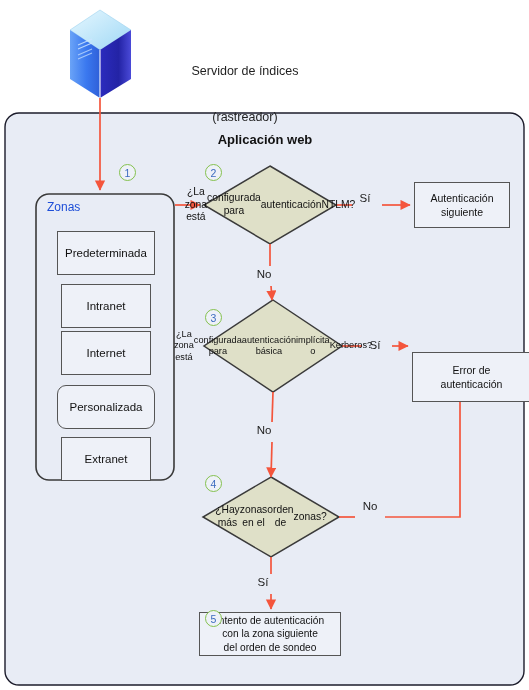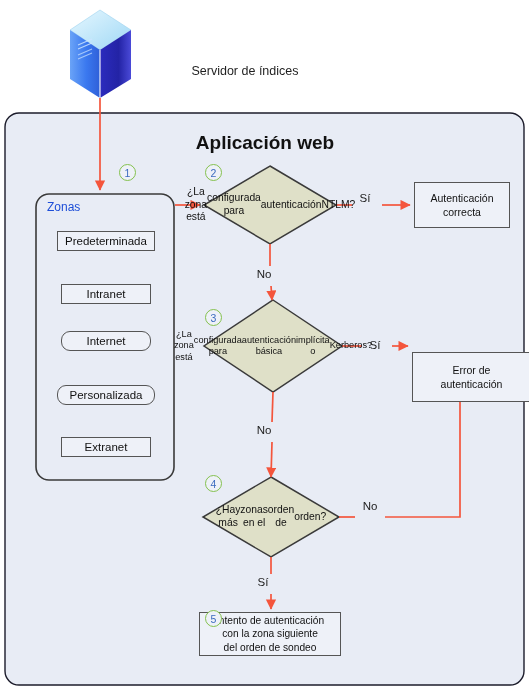--- a/index.html
+++ b/index.html
@@ -18,27 +18,27 @@
   
   #server-label{
     left:160px;top:33px;width:170px;
     font-size:12.5px;line-height:16px;text-align:center;color:#1f1f1f;
   }
   #server-label div{white-space:nowrap;margin-top:30px;}
 
   
   #app-title{
     left:175px;top:132px;width:180px;
-    text-align:center;font-size:19px;font-weight:bold;color:#111;
+    text-align:center;font-size:13px;font-weight:bold;color:#111;
   }
 
   
   #zonas-title{left:47px;top:200px;font-size:12px;color:#1d4ed8;}
   .zone-box{
-    position:absolute;left:61px;width:90px;height:20px;
+    position:absolute;left:61px;width:90px;height:44px;
     border:1.6px solid #555;background:#eef1f8;
     box-sizing:border-box;
     display:flex;align-items:center;justify-content:center;
     font-size:11.5px;color:#111;white-space:nowrap;
   }
   .zone-box.wide{left:57px;width:98px;}
 
   
   .dtext{
     position:absolute;text-align:center;color:#111;
@@ -147,33 +147,34 @@
 
     <line x1="339" y1="517" x2="355" y2="517" stroke="#f4553c" stroke-width="1.7"></line>
     <path d="M385,517 L460,517 L460,382" fill="none" stroke="#f4553c" stroke-width="1.7" marker-end="url(#arrowRed)"></path>
 
     <line x1="271" y1="557" x2="271" y2="574" stroke="#f4553c" stroke-width="1.7"></line>
     <line x1="271" y1="594" x2="271" y2="609" stroke="#f4553c" stroke-width="1.7" marker-end="url(#arrowRed)"></line>
   </svg>
 
   <div class="txt" id="server-label">
     <div>Servidor de índices</div>
+    <div>(rastreador)</div>
   </div>
 
   <div class="txt" id="app-title">Aplicación web</div>
 
   <div class="txt" id="zonas-title">Zonas</div>
 
   <div class="zone-box wide" style="top:231px;">
     <span>Predeterminada</span>
   </div>
   <div class="zone-box" style="top:284px;">
     <span>Intranet</span>
   </div>
-  <div class="zone-box" style="top:331px;border-radius:9px;">
+  <div class="zone-box" style="top:331px;">
     <span>Internet</span>
   </div>
   <div class="zone-box wide" style="top:385px;border-radius:9px;">
     <span>Personalizada</span>
   </div>
   <div class="zone-box" style="top:437px;">
     <span>Extranet</span>
   </div>
 
   <div class="dtext" id="d2-text">
@@ -188,26 +189,26 @@
     <span>configurada para</span>
     <span>autenticación básica</span>
     <span>implícita o</span>
     <span>Kerberos?</span>
   </div>
 
   <div class="dtext" id="d4-text">
     <span>¿Hay más</span>
     <span>zonas en el</span>
     <span>orden de</span>
-    <span>orden?</span>
+    <span>zonas?</span>
   </div>
 
   <div class="tbox" id="box-ok">
     <span>Autenticación</span>
-    <span>correcta</span>
+    <span>siguiente</span>
   </div>
   <div class="tbox" id="box-err">
     <span>Error de</span>
     <span>autenticación</span>
   </div>
   <div class="tbox" id="box-retry">
     <span>Intento de autenticación</span>
     <span>con la zona siguiente</span>
     <span>del orden de sondeo</span>
   </div>

